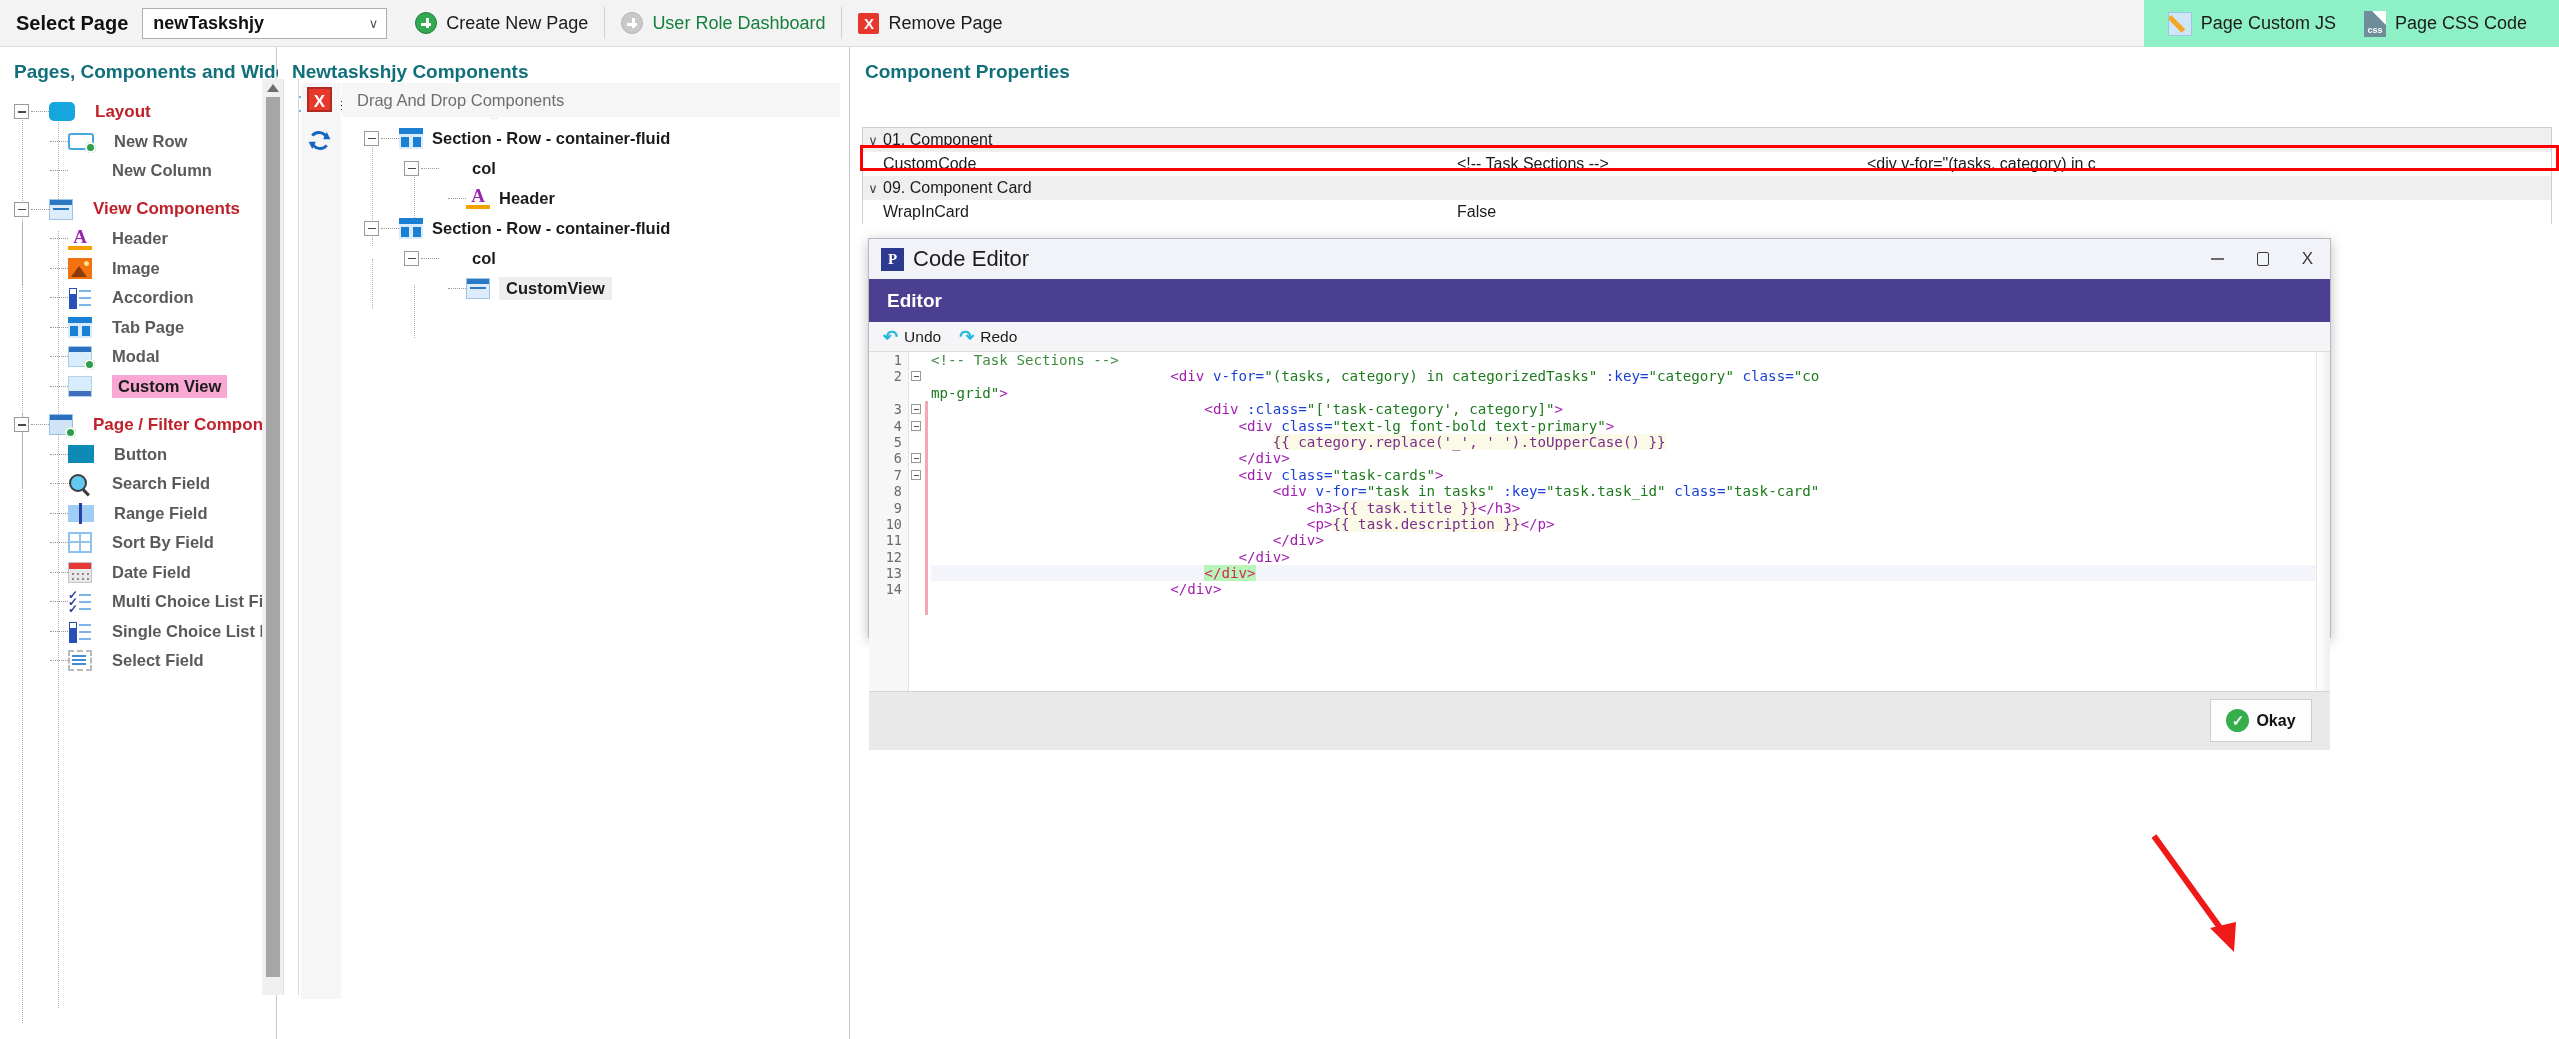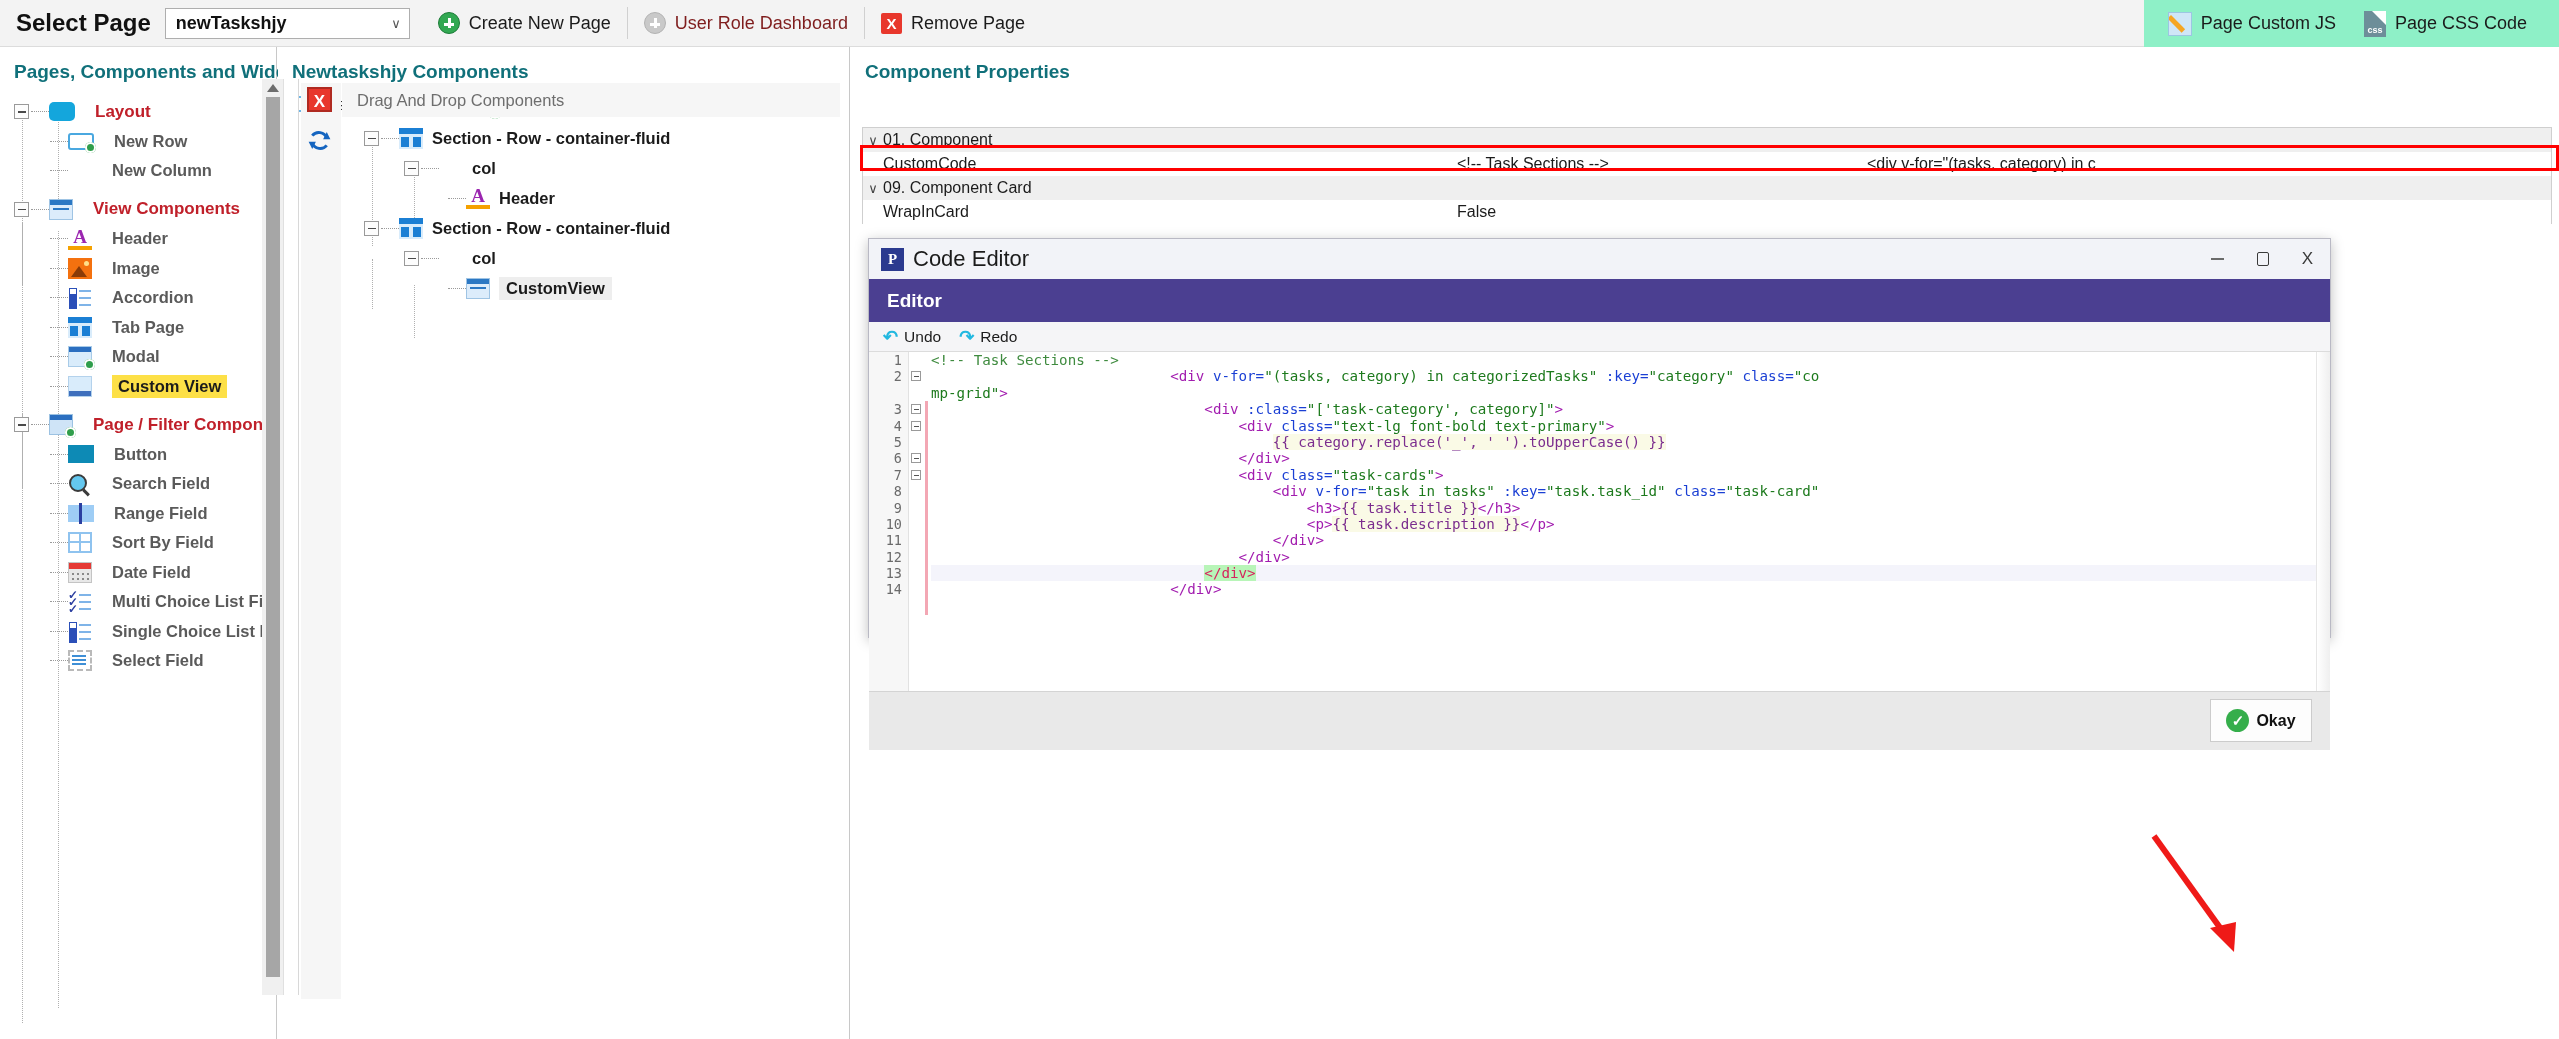--- a/index.html
+++ b/index.html
@@ -18,39 +18,39 @@
 
   
   .toolbar {
     position: absolute; left: 0; top: 0; width: 2559px; height: 47px;
     background: #f3f3f3;
     border-bottom: 1px solid #dcdcdc;
     display: flex; align-items: center;
   }
   .tb-left { display: flex; align-items: center; padding-left: 16px; height: 100%; }
   .select-page-label {
-    font-size: 24px; font-weight: bold; color: #111; white-space: nowrap;
+    font-size: 20px; font-weight: bold; color: #111; white-space: nowrap;
     margin-right: 14px;
   }
   .combo {
     width: 245px; height: 31px; background: #ffffff;
     border: 1px solid #aeaeae;
     display: flex; align-items: center; justify-content: space-between;
     padding: 0 8px 0 10px;
     font-size: 18px; color: #111; font-weight: bold;
   }
   .combo .chev { color: #555; font-size: 13px; font-weight: normal; }
   .tb-divider { width: 1px; height: 32px; background: #d0d0d0; margin: 0 2px; }
 
   .tb-btn {
     display: flex; align-items: center; gap: 9px;
     height: 47px; padding: 0 14px;
     font-size: 18px; color: #1b1b1b; white-space: nowrap;
   }
-  .tb-btn.disabled { color: #7f1d1d; }
+  .tb-btn.disabled { color: #15803d; }
   .tb-group { display: flex; align-items: center; height: 100%; margin-left: 14px; }
 
   .ico { display: inline-block; position: relative; flex: none; }
 
   
   .ico-plus-green {
     width: 22px; height: 22px; border-radius: 50%;
     background: #32a852; border: 1px solid #1d7c39;
   }
   .ico-plus-green::before, .ico-plus-green::after {
@@ -122,21 +122,21 @@
 
   
   .tree { padding: 14px 0 0 14px; position: relative; }
   .trow {
     display: flex; align-items: center; height: 29.5px;
     font-size: 16.5px; white-space: nowrap; position: relative;
   }
   .trow .lbl { margin-left: 20px; }
   .trow.grp .lbl { color: #c0202a; font-weight: bold; font-size: 17px; }
   .trow.leaf .lbl { color: #5a5a5a; font-weight: bold; }
-  .trow.leaf.sel .lbl { color: #1b1b1b; background: #fde047; padding: 2px 6px; }
+  .trow.leaf.sel .lbl { color: #1b1b1b; background: #f9a8d4; padding: 2px 6px; }
   .exp {
     width: 15px; height: 15px; border: 1px solid #9a9a9a; background: #fdfdfd;
     position: relative; flex: none; margin-right: 2px;
   }
   .exp::before {
     content: ""; position: absolute; left: 2.5px; top: 6px;
     width: 8px; height: 1.5px; background: #4a4a4a;
   }
   .dots-h { width: 18px; border-top: 1.6px dotted #9a9a9a; flex: none; height: 1px; }
   .indent1 { padding-left: 0; }

